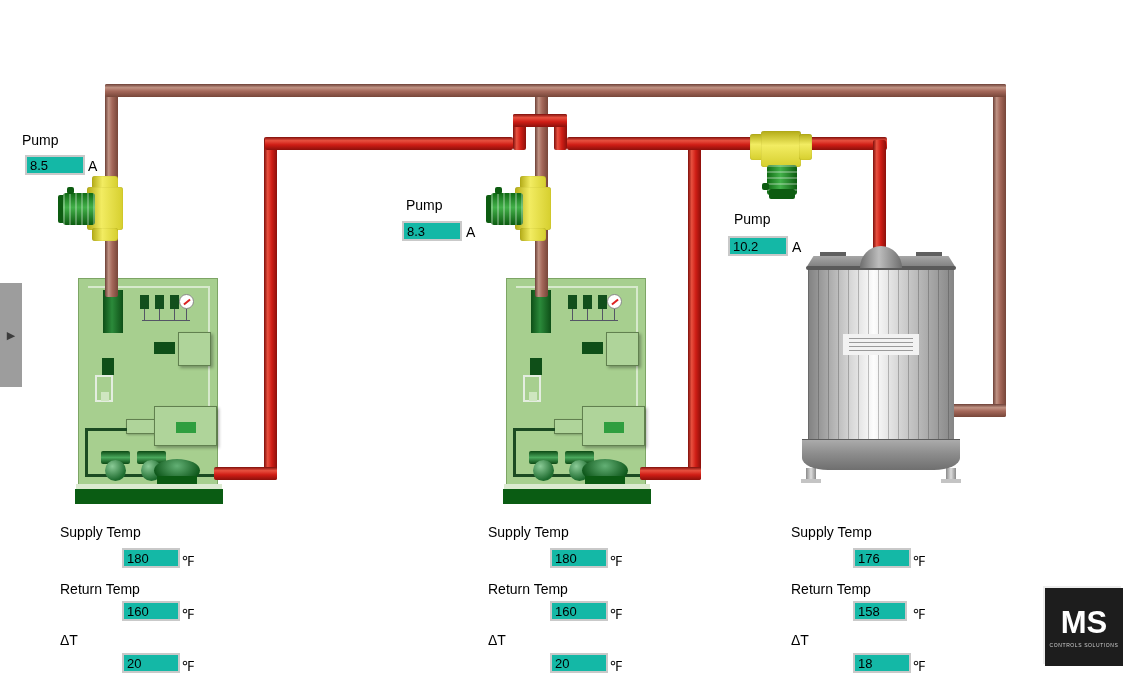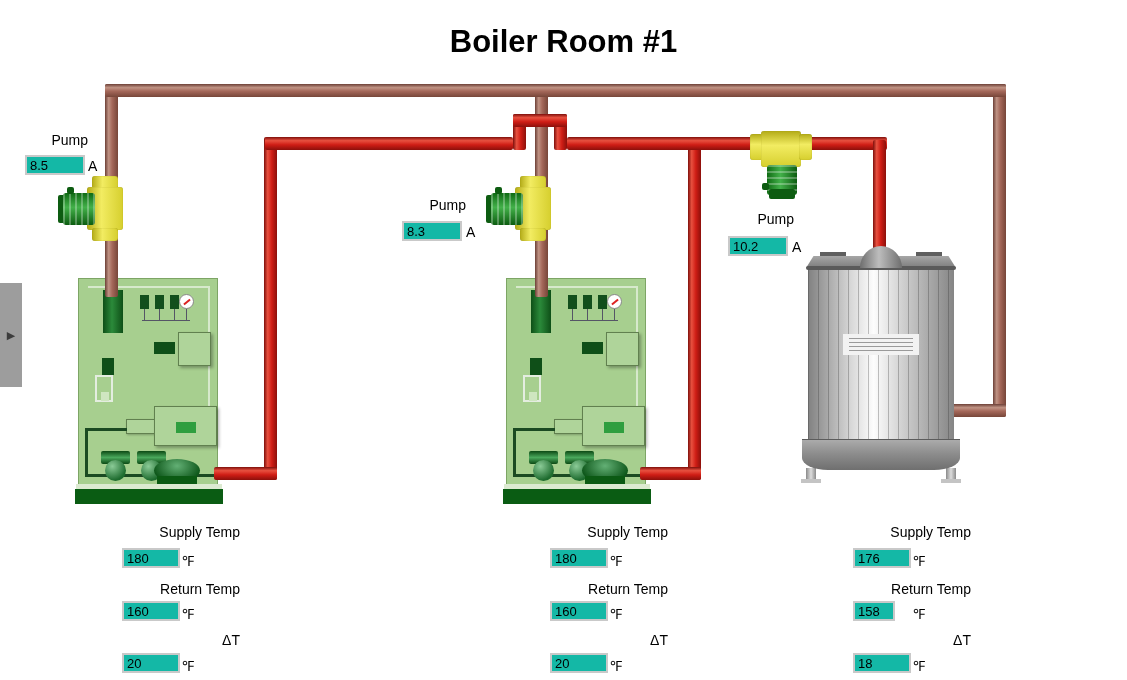--- a/index.html
+++ b/index.html
@@ -6,21 +6,21 @@
   html,body { background:#fff; }
   .scene {
     position:relative; width:1127px; height:680px; background:#ffffff;
     font-family:"Liberation Sans", sans-serif; overflow:hidden;
   }
   .abs { position:absolute; }
   .title {
     position:absolute; left:0; top:24px; width:100%; text-align:center;
     font-size:31px; font-weight:bold; color:#000;
   }
-  .lbl { position:absolute; font-size:14px; color:#000; text-align:right; }
+  .lbl { position:absolute; font-size:14px; color:#000; text-align:left; }
   .unit { position:absolute; font-size:14px; color:#000; }
   .tbox {
     position:absolute; height:20px; border:2px solid #c9c9c9; background:#14b8a6;
     font-family:"Liberation Sans",sans-serif; font-size:13px; color:#000;
     padding:0 3px; outline:none;
   }
   
   .ph-brown { position:absolute; height:13px; border-radius:2px;
     background:linear-gradient(180deg,#6d4037 0%,#c09384 28%,#a5685a 55%,#774639 100%); }
   .pv-brown { position:absolute; width:13px; border-radius:2px;
@@ -111,21 +111,20 @@
     display:flex; flex-direction:column; align-items:center; justify-content:center;
     box-shadow:-2px -2px 0 rgba(0,0,0,0.07); }
   .logo-ms { color:#fff; font-size:31px; font-weight:bold; letter-spacing:0; line-height:1; }
   .logo-sub { color:#cfcfcf; font-size:5px; letter-spacing:.6px; margin-top:4px; }
 </style>
 </head>
 <body>
 
 <div class="scene">
 
-  <div class="title">Boiler Room #1</div>
 
   <div class="drawer">
     <span>▶</span>
   </div>
 
   <div class="boiler" style="left:75px; top:278px;">
     <div class="b-body"></div>
     <div class="b-frame"></div>
     <div class="b-stack"></div>
     <div class="b-gauge-chip" style="left:65px;"></div>
@@ -302,21 +301,25 @@
     <div class="lbl" style="left:0; top:112px; width:180px;">ΔT</div>
     <input class="tbox" style="left: 62px; top: 133px; width: 58px;" value="20">
     <div class="unit" style="left:122px; top:136px;">℉</div>
   </div>
 
   <div class="abs" style="left:791px; top:520px; width:180px; height:160px;">
     <div class="lbl" style="left:0; top:4px; width:180px;">Supply Temp</div>
     <input class="tbox" style="left: 62px; top: 28px; width: 58px;" value="176">
     <div class="unit" style="left:122px; top:31px;">℉</div>
     <div class="lbl" style="left:0; top:61px; width:180px;">Return Temp</div>
-    <input class="tbox" style="left: 62px; top: 81px; width: 42px;" value="158">
+    <input class="tbox" style="left: 62px; top: 81px; width: 54px;" value="158">
     <div class="unit" style="left:122px; top:84px;">℉</div>
     <div class="lbl" style="left:0; top:112px; width:180px;">ΔT</div>
     <input class="tbox" style="left: 62px; top: 133px; width: 58px;" value="18">
     <div class="unit" style="left:122px; top:136px;">℉</div>
   </div>
 
+  <div class="logo">
+    <div class="logo-ms">MS</div>
+    <div class="logo-sub">CONTROLS SOLUTIONS</div>
+  </div>
 
 </div>
 
 </body></html>

